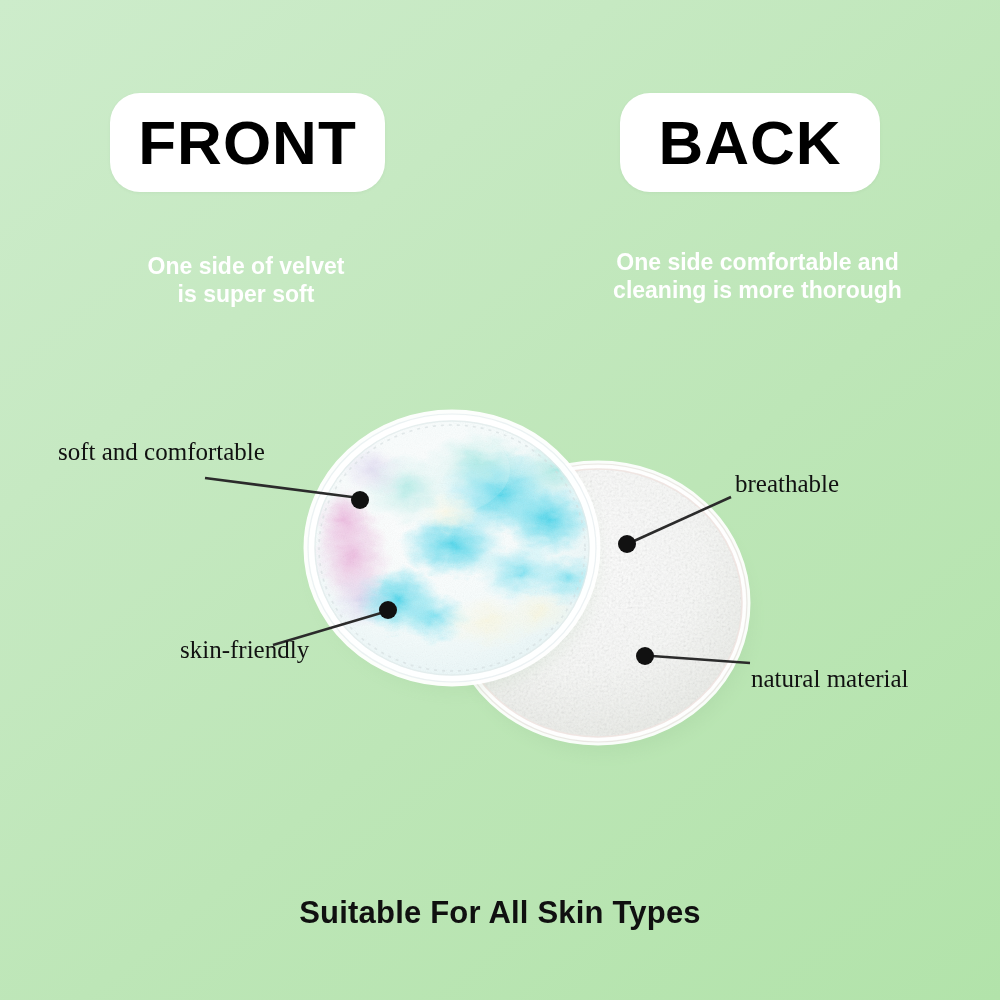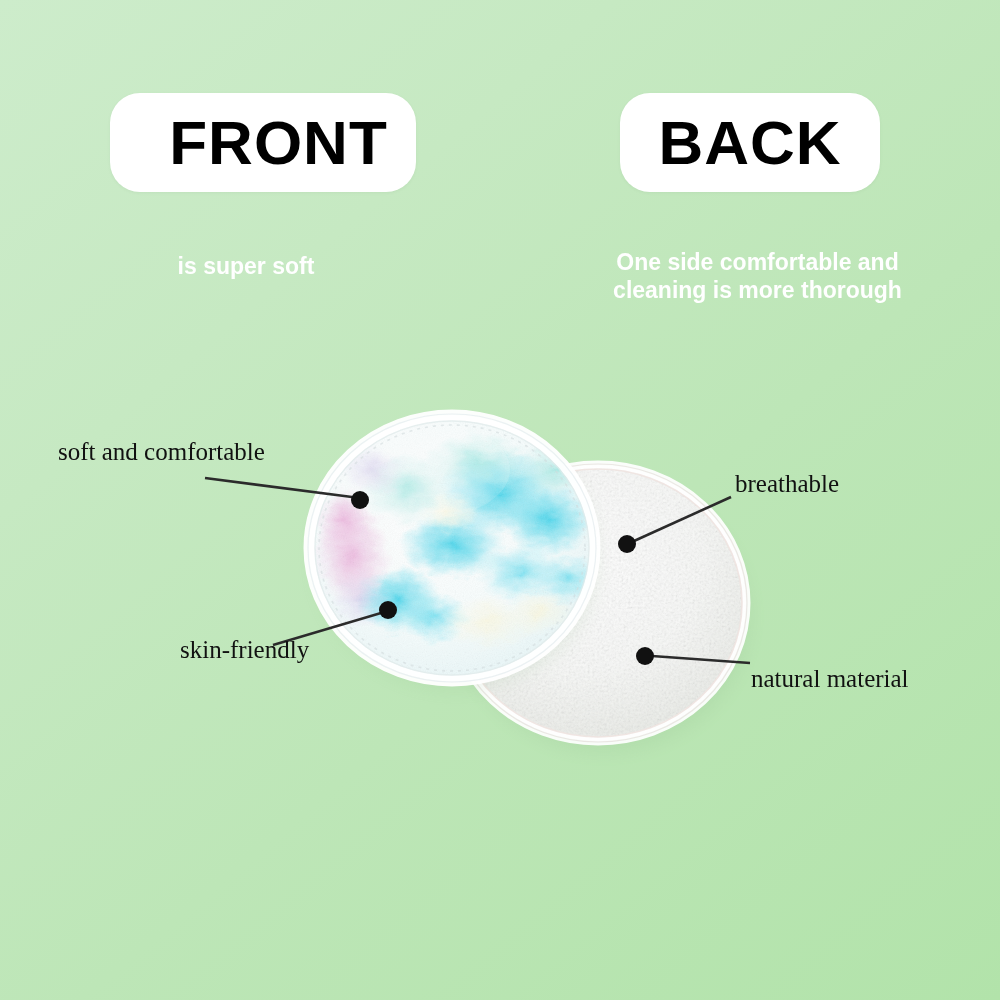--- a/index.html
+++ b/index.html
@@ -30,21 +30,20 @@
     font-weight: bold;
     color: #000000;
     letter-spacing: 1px;
     line-height: 1;
   }
   #pill-front {
     left: 110px;
     top: 93px;
     width: 275px;
     height: 99px;
-    padding-left: 31px;
   }
   #pill-front .pill-text { font-size: 62px; }
   #pill-back {
     left: 620px;
     top: 93px;
     width: 260px;
     height: 99px;
   }
   #pill-back .pill-text { font-size: 62px; }
 
@@ -281,26 +280,28 @@
   </svg>
 
   <div class="pill" id="pill-front">
     <span class="pill-text">FRONT</span>
   </div>
   <div class="pill" id="pill-back">
     <span class="pill-text">BACK</span>
   </div>
 
   <div class="subtitle" id="subtitle-front">
+    <div>One side of velvet</div>
     <div>is super soft</div>
   </div>
   <div class="subtitle" id="subtitle-back">
     <div>One side comfortable and</div>
     <div>cleaning is more thorough</div>
   </div>
 
   <div class="callout-label" id="callout-soft">soft and comfortable</div>
   <div class="callout-label" id="callout-skin">skin-friendly</div>
   <div class="callout-label" id="callout-breathable">breathable</div>
   <div class="callout-label" id="callout-natural">natural material</div>
 
+  <div id="bottom-caption">Suitable For All Skin Types</div>
 
 </div>
 
 </body></html>

